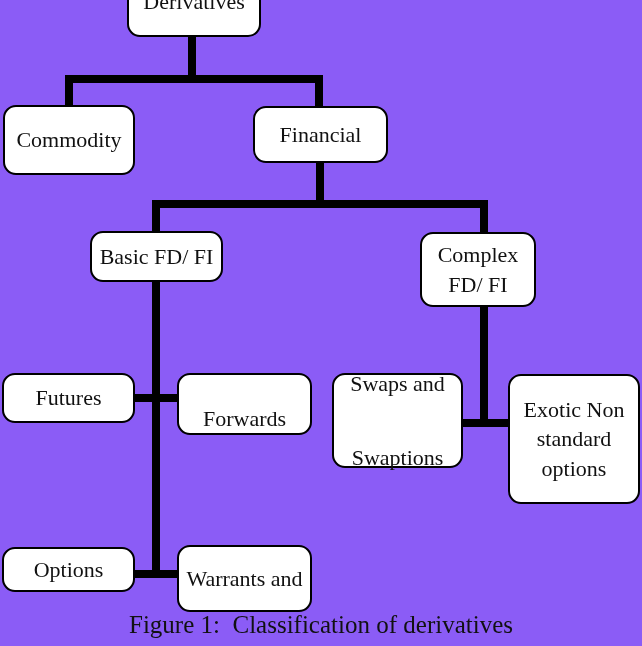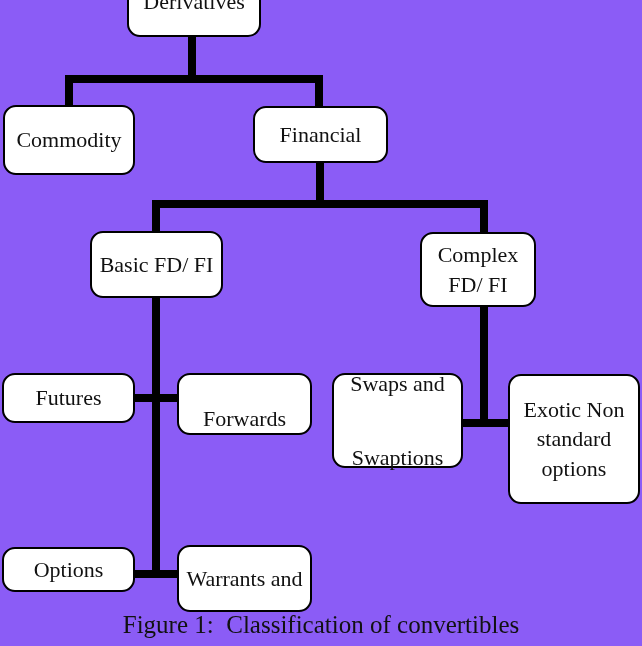--- a/index.html
+++ b/index.html
@@ -39,21 +39,21 @@
     top: 611px;
     text-align: center;
     font-size: 25px;
     white-space: pre;
     color: #111111;
   }
   
   #n-derivatives { left:127px; top:-33px;  width:134px; height:70px;  }
   #n-commodity   { left:3px;   top:105px;  width:132px; height:70px;  }
   #n-financial   { left:253px; top:106px;  width:135px; height:57px;  }
-  #n-basic       { left:90px;  top:231px;  width:133px; height:67px;  }
+  #n-basic       { left:90px;  top:231px;  width:133px; height:51px;  }
   #n-complex     { left:420px; top:232px;  width:116px; height:75px;  }
   #n-futures     { left:2px;   top:373px;  width:133px; height:50px;  }
   #n-forwards    { left:177px; top:373px;  width:135px; height:62px;justify-content:flex-end;  }
   #n-swaps       { left:332px; top:373px;  width:131px; height:95px;gap:44px;  }
   #n-exotic      { left:508px; top:374px;  width:132px; height:130px; }
   #n-options     { left:2px;   top:547px;  width:133px; height:45px;  }
   #n-warrants    { left:177px; top:545px;  width:135px; height:67px;  }
   
   #c-v-deriv        { left:188px; top:36px;  width:8px;   height:39px; }
   #c-h-level1       { left:65px;  top:75px;  width:258px; height:8px;  }
@@ -129,15 +129,15 @@
   </div>
 
   <div class="node" id="n-options">
     <span>Options</span>
   </div>
 
   <div class="node" id="n-warrants">
     <span>Warrants and</span>
   </div>
 
-  <div id="caption">Figure 1:  Classification of convertibles</div>
+  <div id="caption">Figure 1:  Classification of derivatives</div>
 
 </div>
 
 </body></html>

